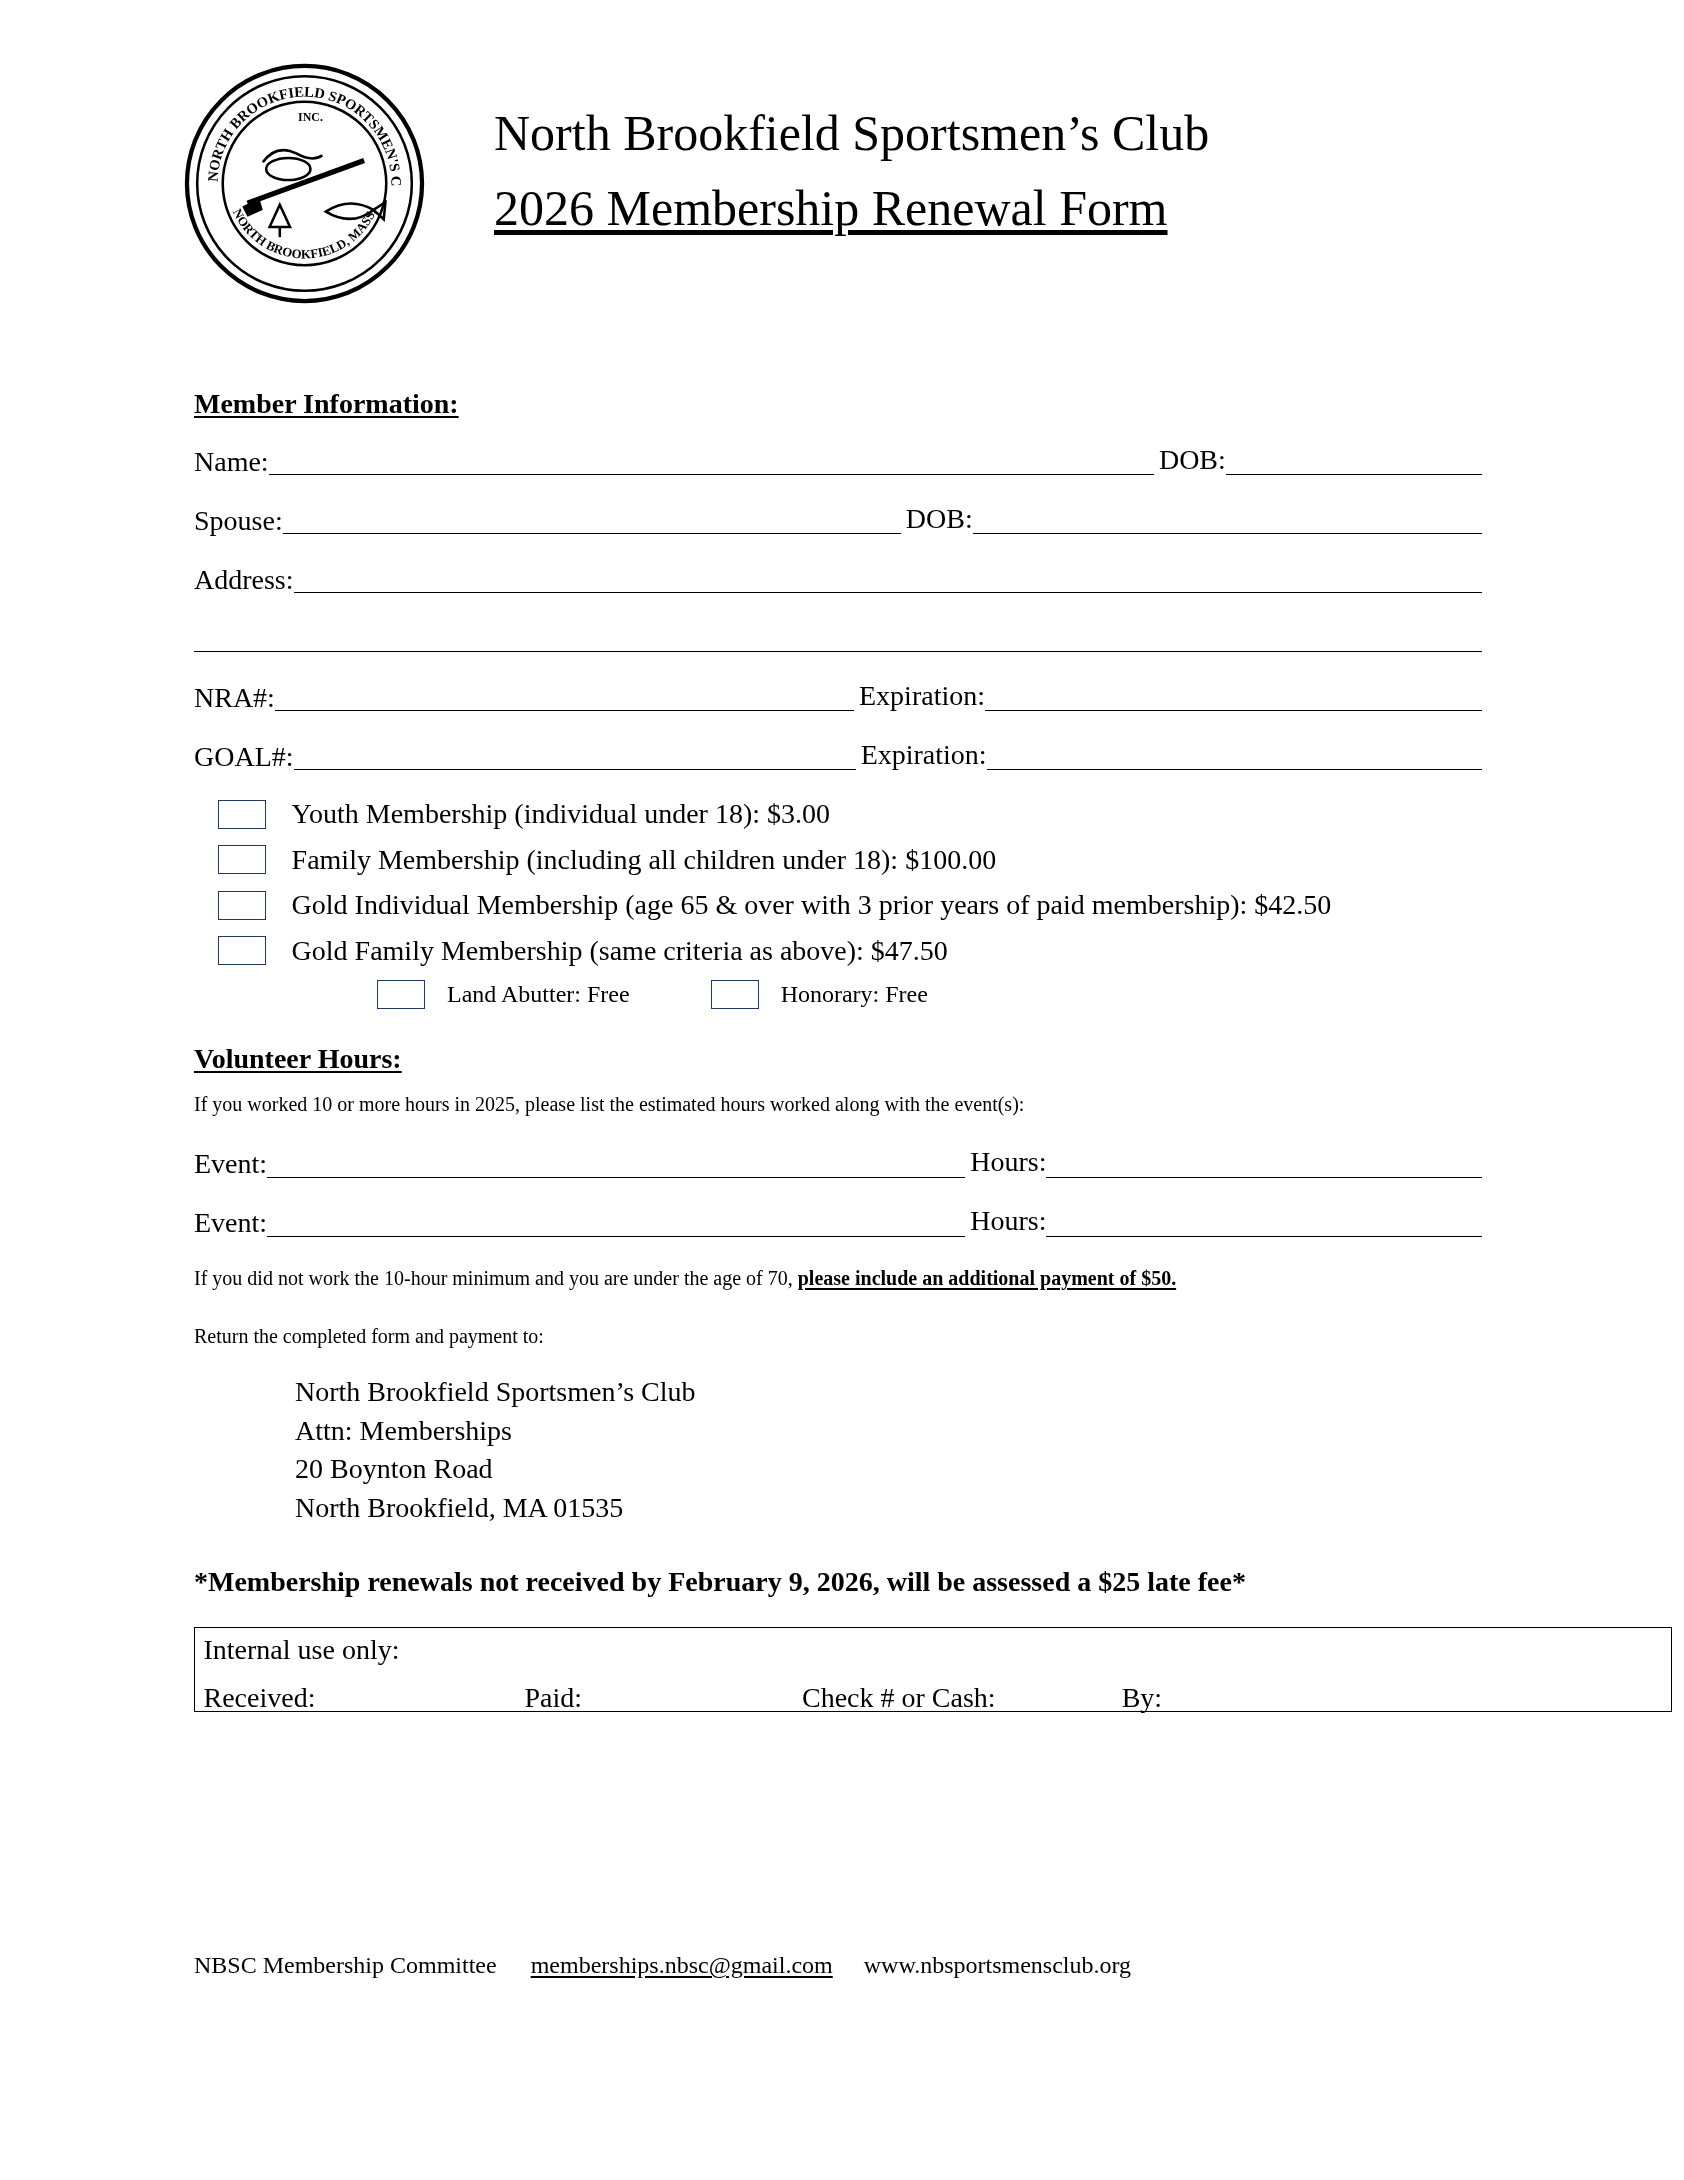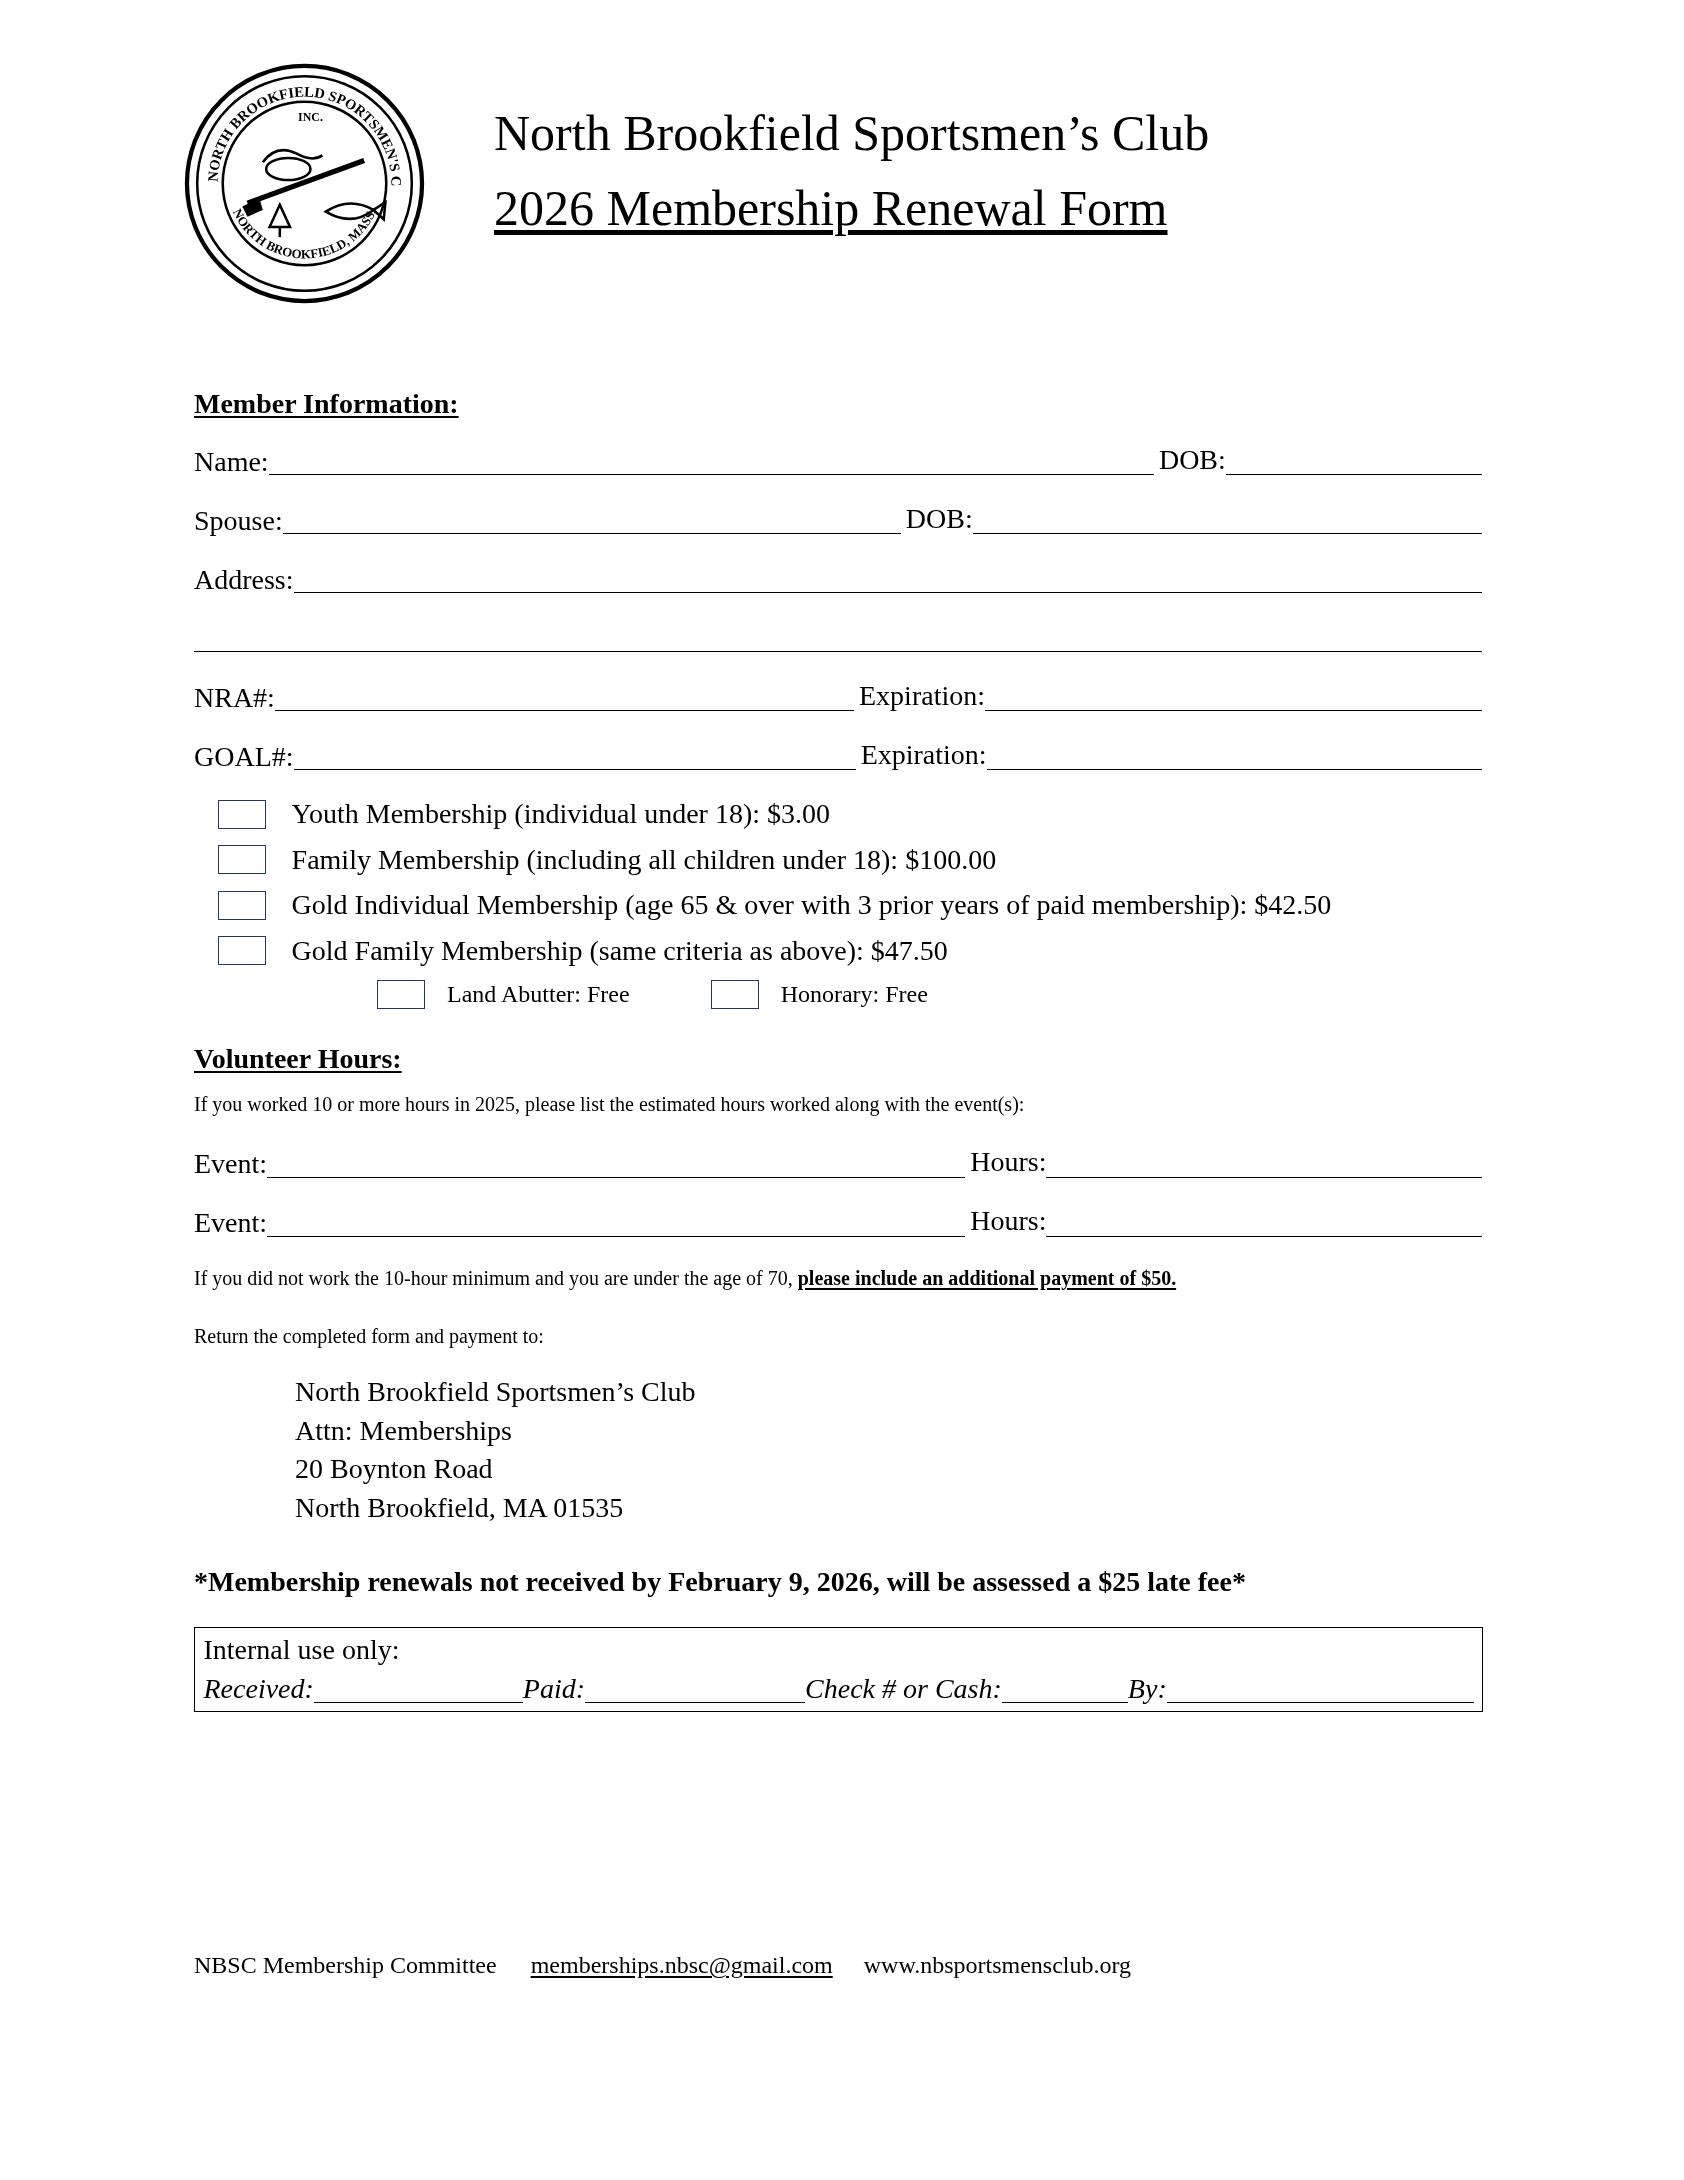--- a/index.html
+++ b/index.html
@@ -171,33 +171,32 @@
     margin-top: 39px;
     margin-bottom: 29px;
   }
 
   
   .internal {
     border: 1.7px solid #000;
     margin-top: 8.5px;
     padding: 6.8px 8.5px 0 8.5px;
     box-sizing: border-box;
-    width: 1289px;
+    width: 1478px;
     height: 85px;
   }
   .internal-title {
     font-size: 28px;
     line-height: 1.1;
   }
   .internal-row {
     display: flex;
     align-items: flex-end;
     font-size: 28px;
-    margin-top: 7px;
-    font-style: italic;
+    margin-top: 16px;
   }
   .internal-row .lbl { white-space: nowrap; padding-bottom: 1.7px; }
   .internal-row .ln {
     border-bottom: 1.3px solid #000;
     height: 0.9px;
     margin-bottom: 3.4px;
   }
 
   .footer {
     position: absolute;

